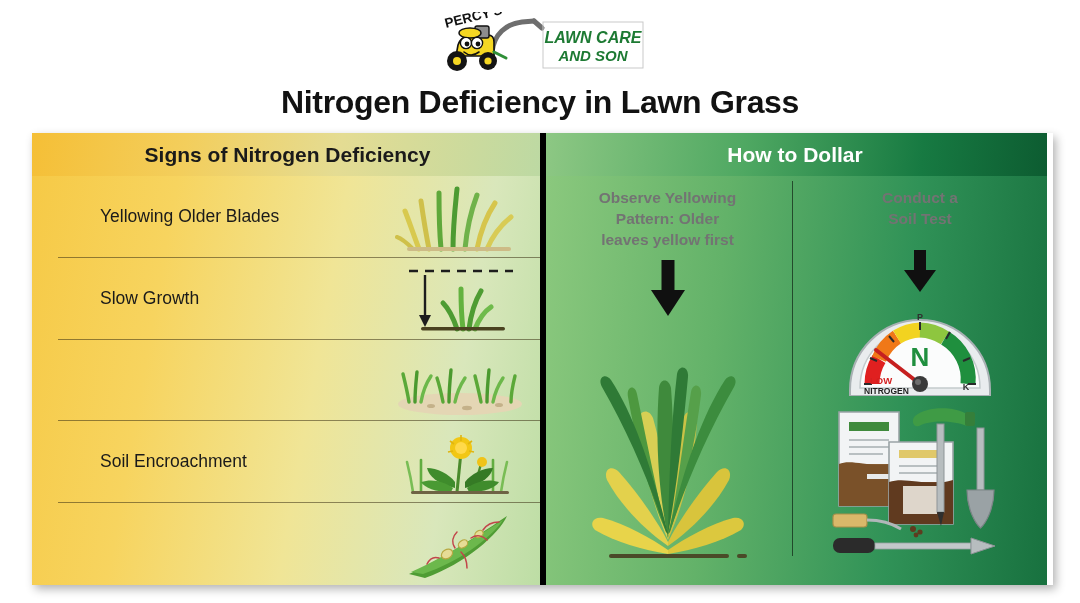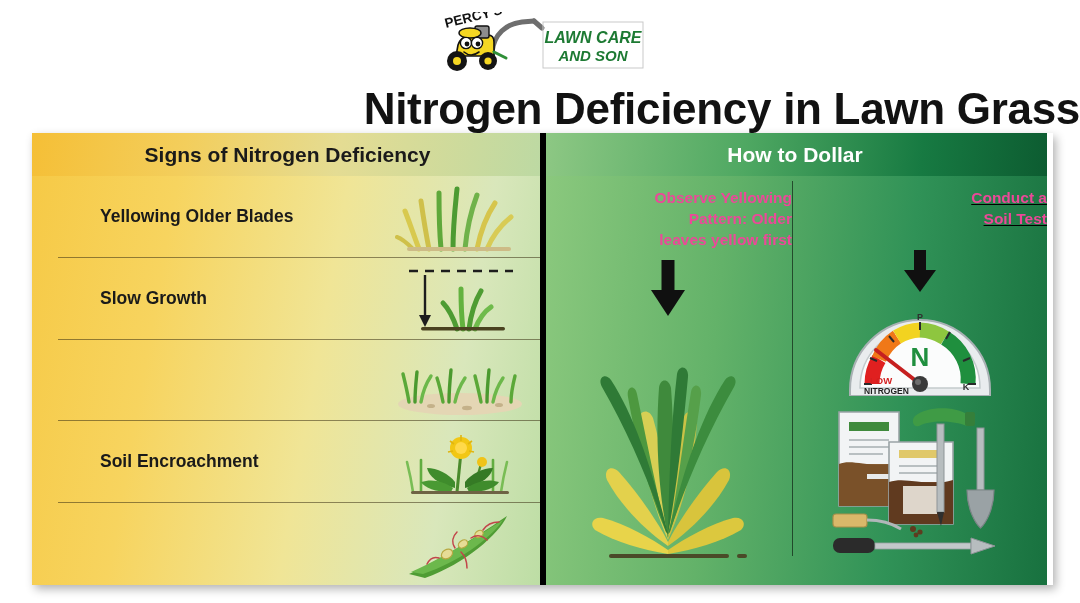--- a/index.html
+++ b/index.html
@@ -23,22 +23,22 @@
     width: 220px;
     height: 66px;
   }
 
   
   #page-title {
     position: absolute;
     left: 0;
     top: 84px;
     width: 1080px;
-    text-align: right;
-    font-size: 44px;
+    text-align: center;
+    font-size: 32px;
     font-weight: bold;
     color: #121212;
     letter-spacing: -0.3px;
   }
 
   
   #panel {
     position: absolute;
     left: 32px;
     top: 133px;
@@ -124,21 +124,21 @@
     bottom: 0;
     height: 1px;
     background: rgba(60,50,20,0.55);
   }
   .sign-row:last-child .rule { display: none; }
 
   .sign-label {
     margin-left: 68px;
     width: 270px;
     font-size: 17.5px;
-    font-weight: bold;
+    font-weight: normal;
     color: #1a1a1a;
     line-height: 1.25;
   }
   .sign-art {
     position: absolute;
     right: 18px;
     top: 50%;
     transform: translateY(-50%);
     width: 130px;
     height: 72px;
@@ -151,27 +151,26 @@
     top: 43px;
     width: 249px;
     height: 409px;
   }
   #confirm-soil {
     position: absolute;
     left: 761px;
     top: 43px;
     width: 254px;
     height: 409px;
-    text-decoration: underline;
   }
   .sub-caption {
-    text-align: right;
+    text-align: center;
     font-size: 15.5px;
     font-weight: bold;
-    color: #ec4899;
+    color: #737373;
     line-height: 1.35;
     padding-top: 12px;
   }
   #observe-art {
     position: absolute;
     left: 22px;
     top: 78px;
     width: 206px;
     height: 318px;
   }

